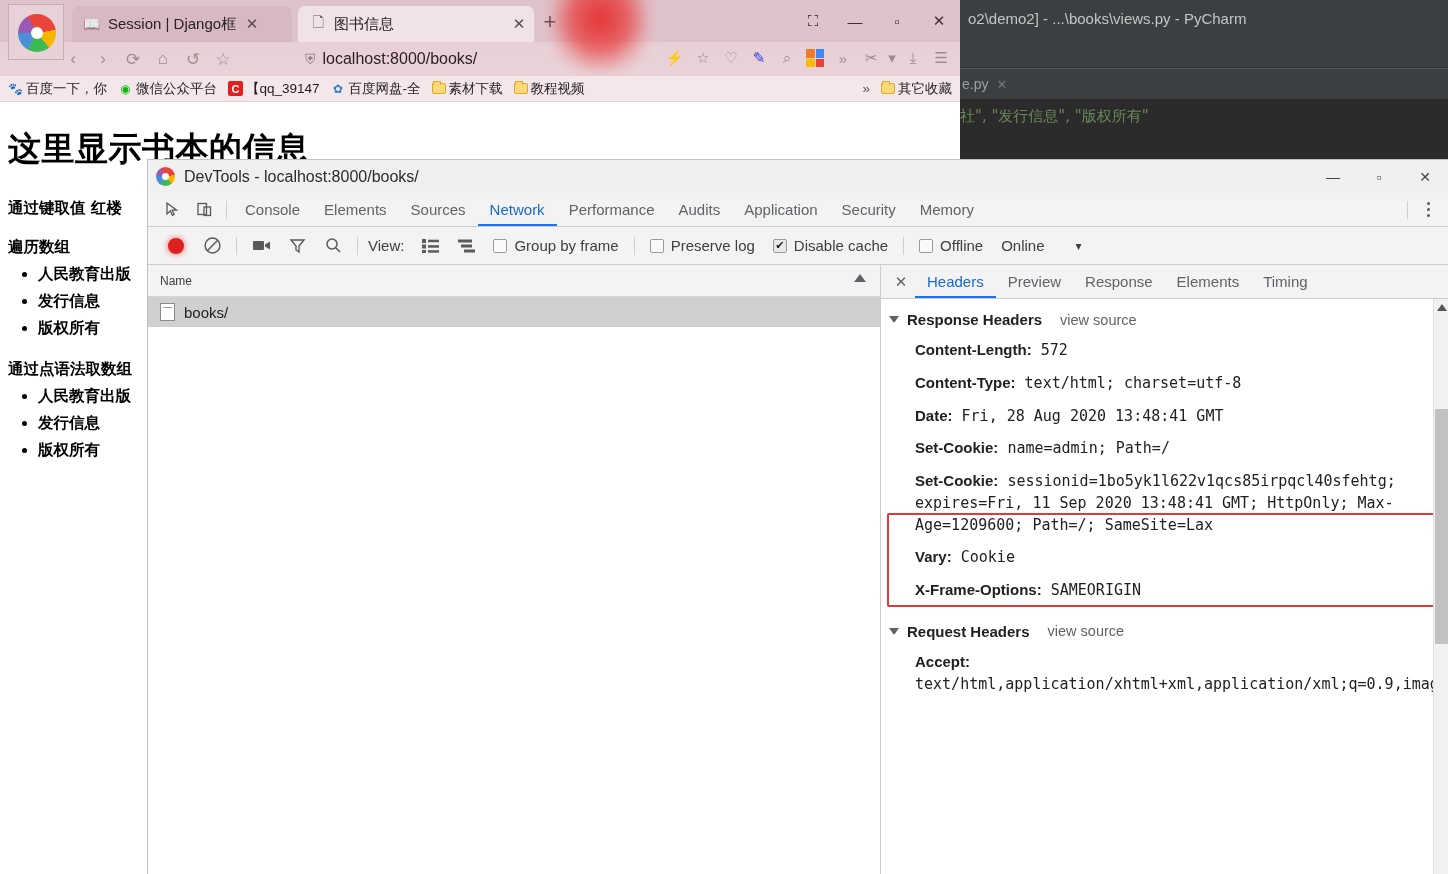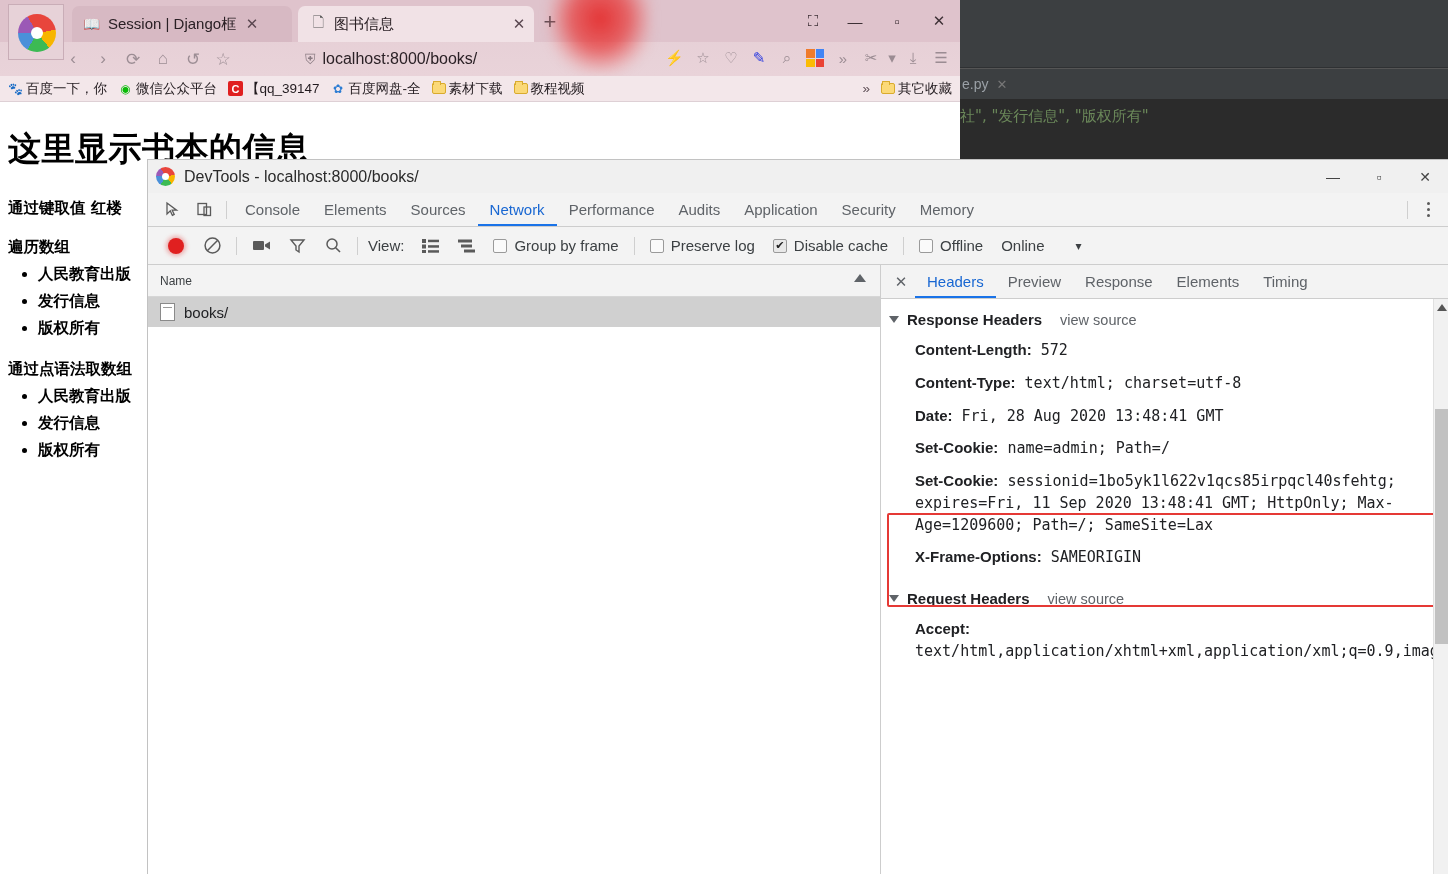--- a/index.html
+++ b/index.html
@@ -214,20 +214,23 @@
   #hdr-sbar { position:absolute; right:0; top:34px; width:15px; height:635px; background:#f1f1f1; border-left:1px solid #e0e0e0; }
   #hdr-sthumb { position:absolute; left:1px; top:110px; width:13px; height:235px; background:#c1c1c1; }
   .sb-arrow-up { position:absolute; left:3px; top:5px; width:0;height:0;border-left:5px solid transparent;border-right:5px solid transparent;border-bottom:7px solid #555; }
 
   svg { display:block; }
 </style>
 </head>
 <body>
 
 <div id="pycharm">
+  <div id="pc-title">
+    <span>o2\demo2] - ...\books\views.py - PyCharm</span>
+  </div>
   <div id="pc-strip1"></div>
   <div id="pc-strip2"></div>
   <div id="pc-tabbar">
     <span>e.py</span>
     <span id="pc-tab-close">✕</span>
   </div>
   <div id="pc-editor">
     <div id="pc-code" class="pc-str">社", "发行信息", "版权所有"</div>
   </div>
   <div id="pc-lower"></div>
@@ -509,20 +512,24 @@
         </div>
         <div class="hdr-row">
           <b>Set-Cookie:</b>
           <span>name=admin; Path=/</span>
         </div>
         <div class="hdr-row" style="padding-right:12px;">
           <b>Set-Cookie:</b>
           <span>sessionid=1bo5yk1l622v1qcs85irpqcl40sfehtg; expires=Fri, 11 Sep 2020 13:48:41 GMT; HttpOnly; Max-Age=1209600; Path=/; SameSite=Lax</span>
         </div>
         <div class="hdr-row">
+          <b>Vary:</b>
+          <span>Cookie</span>
+        </div>
+        <div class="hdr-row">
           <b>X-Frame-Options:</b>
           <span>SAMEORIGIN</span>
         </div>
       </div>
 
       <div class="hdr-section" style="padding-top:10px;">
         <div class="sec-title">
           <span class="tri"></span>
           <span>Request Headers</span>
           <span class="view-src">view source</span>

